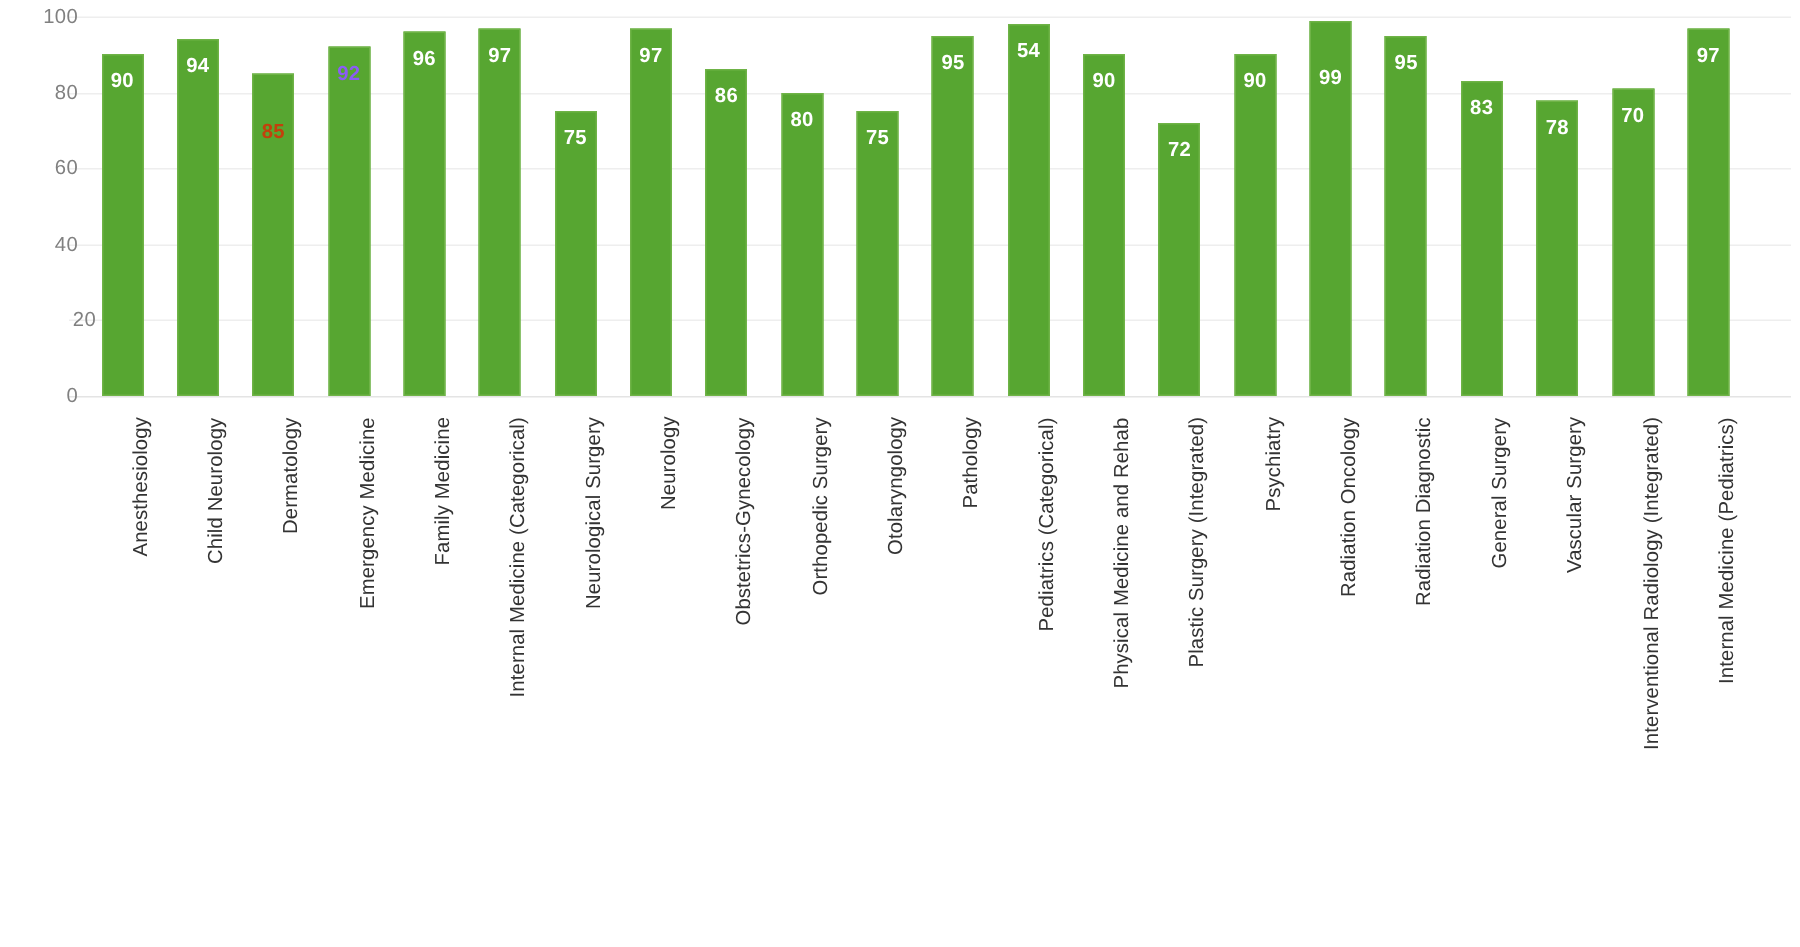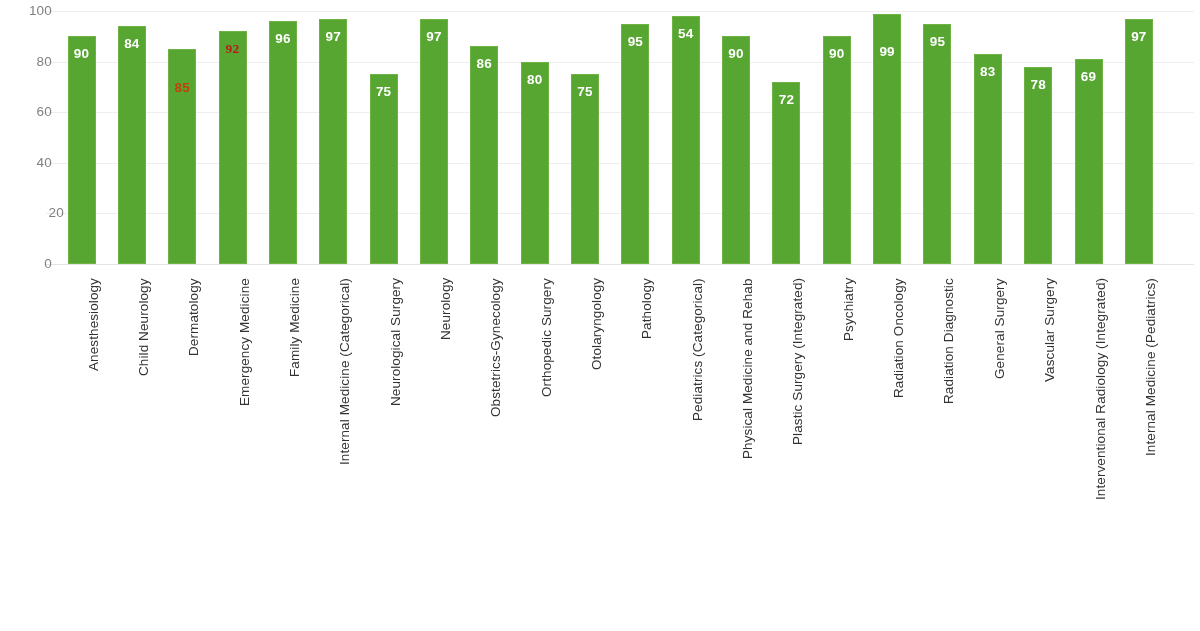--- a/index.html
+++ b/index.html
@@ -133,40 +133,40 @@
         <div class="bar" style="left: 822.75px; top: 36.3px; width: 28px; height: 227.7px; background: rgb(87, 166, 49); border-color: rgb(111, 179, 71);"></div>
         <div class="bar" style="left: 873.1px; top: 13.53px; width: 28px; height: 250.47px; background: rgb(87, 166, 49); border-color: rgb(111, 179, 71);"></div>
         <div class="bar" style="left: 923.45px; top: 23.65px; width: 28px; height: 240.35px; background: rgb(87, 166, 49); border-color: rgb(111, 179, 71);"></div>
         <div class="bar" style="left: 973.8px; top: 54.01px; width: 28px; height: 209.99px; background: rgb(87, 166, 49); border-color: rgb(111, 179, 71);"></div>
         <div class="bar" style="left: 1024.15px; top: 66.66px; width: 28px; height: 197.34px; background: rgb(87, 166, 49); border-color: rgb(111, 179, 71);"></div>
         <div class="bar" style="left: 1074.5px; top: 59.07px; width: 28px; height: 204.93px; background: rgb(87, 166, 49); border-color: rgb(111, 179, 71);"></div>
         <div class="bar" style="left: 1124.85px; top: 18.59px; width: 28px; height: 245.41px; background: rgb(87, 166, 49); border-color: rgb(111, 179, 71);"></div>
       </div>
     <div id="barvalues">
         <div class="bar-value" style="left: 56.5px; width: 50px; top: 47.3px; color: rgb(255, 255, 255);">90</div>
-        <div class="bar-value" style="left: 106.85px; width: 50px; top: 37.18px; color: rgb(255, 255, 255);">84</div>
+        <div class="bar-value" style="left: 106.85px; width: 50px; top: 37.18px; color: rgb(255, 255, 255);">94</div>
         <div class="bar-value" style="left: 157.2px; width: 50px; top: 59.95px; color: #c2410c; margin-top: 21px;">85</div>
-        <div class="bar-value" style="left: 207.55px; width: 50px; top: 42.24px; color: #b91c1c; font-family: Liberation Serif, serif;">92</div>
+        <div class="bar-value" style="left: 207.55px; width: 50px; top: 42.24px; color: #8b5cf6;">92</div>
         <div class="bar-value" style="left: 257.9px; width: 50px; top: 32.12px; color: rgb(255, 255, 255);">96</div>
         <div class="bar-value" style="left: 308.25px; width: 50px; top: 29.59px; color: rgb(255, 255, 255);">97</div>
         <div class="bar-value" style="left: 358.6px; width: 50px; top: 85.25px; color: rgb(255, 255, 255);">75</div>
         <div class="bar-value" style="left: 408.95px; width: 50px; top: 29.59px; color: rgb(255, 255, 255);">97</div>
         <div class="bar-value" style="left: 459.3px; width: 50px; top: 57.42px; color: rgb(255, 255, 255);">86</div>
         <div class="bar-value" style="left: 509.65px; width: 50px; top: 72.6px; color: rgb(255, 255, 255);">80</div>
         <div class="bar-value" style="left: 560px; width: 50px; top: 85.25px; color: rgb(255, 255, 255);">75</div>
         <div class="bar-value" style="left: 610.35px; width: 50px; top: 34.65px; color: rgb(255, 255, 255);">95</div>
         <div class="bar-value" style="left: 660.7px; width: 50px; top: 27.06px; color: rgb(255, 255, 255);">54</div>
         <div class="bar-value" style="left: 711.05px; width: 50px; top: 47.3px; color: rgb(255, 255, 255);">90</div>
         <div class="bar-value" style="left: 761.4px; width: 50px; top: 92.84px; color: rgb(255, 255, 255);">72</div>
         <div class="bar-value" style="left: 811.75px; width: 50px; top: 47.3px; color: rgb(255, 255, 255);">90</div>
         <div class="bar-value" style="left: 862.1px; width: 50px; top: 24.53px; color: rgb(255, 255, 255); margin-top: 20px;">99</div>
         <div class="bar-value" style="left: 912.45px; width: 50px; top: 34.65px; color: rgb(255, 255, 255);">95</div>
         <div class="bar-value" style="left: 962.8px; width: 50px; top: 65.01px; color: rgb(255, 255, 255); text-align: center;">83</div>
         <div class="bar-value" style="left: 1013.15px; width: 50px; top: 77.66px; color: rgb(255, 255, 255);">78</div>
-        <div class="bar-value" style="left: 1063.5px; width: 50px; top: 70.07px; color: rgb(255, 255, 255);">69</div>
+        <div class="bar-value" style="left: 1063.5px; width: 50px; top: 70.07px; color: rgb(255, 255, 255);">70</div>
         <div class="bar-value" style="left: 1113.85px; width: 50px; top: 29.59px; color: rgb(255, 255, 255);">97</div>
       </div>
   </div>
 
   <div class="xlabels" id="xlabels">
       <div class="xlabel" style="left: 86.5px; top: 371px; color: rgb(51, 51, 51); transform: translate(0px, 0px) rotate(-90deg); transform-origin: 0px 0px; writing-mode: horizontal-tb;">Anesthesiology</div>
       <div class="xlabel" style="left: 136.85px; top: 376px; color: rgb(51, 51, 51); transform: translate(0px, 0px) rotate(-90deg); transform-origin: 0px 0px; writing-mode: horizontal-tb;">Child Neurology</div>
       <div class="xlabel" style="left: 187.2px; top: 356px; color: rgb(51, 51, 51); transform: translate(0px, 0px) rotate(-90deg); transform-origin: 0px 0px; writing-mode: horizontal-tb;">Dermatology</div>
       <div class="xlabel" style="left: 237.55px; top: 406px; color: rgb(51, 51, 51); transform: translate(0px, 0px) rotate(-90deg); transform-origin: 0px 0px; writing-mode: horizontal-tb;">Emergency Medicine</div>
       <div class="xlabel" style="left: 287.9px; top: 377px; color: rgb(51, 51, 51); transform: translate(0px, 0px) rotate(-90deg); transform-origin: 0px 0px; writing-mode: horizontal-tb;">Family Medicine</div>

